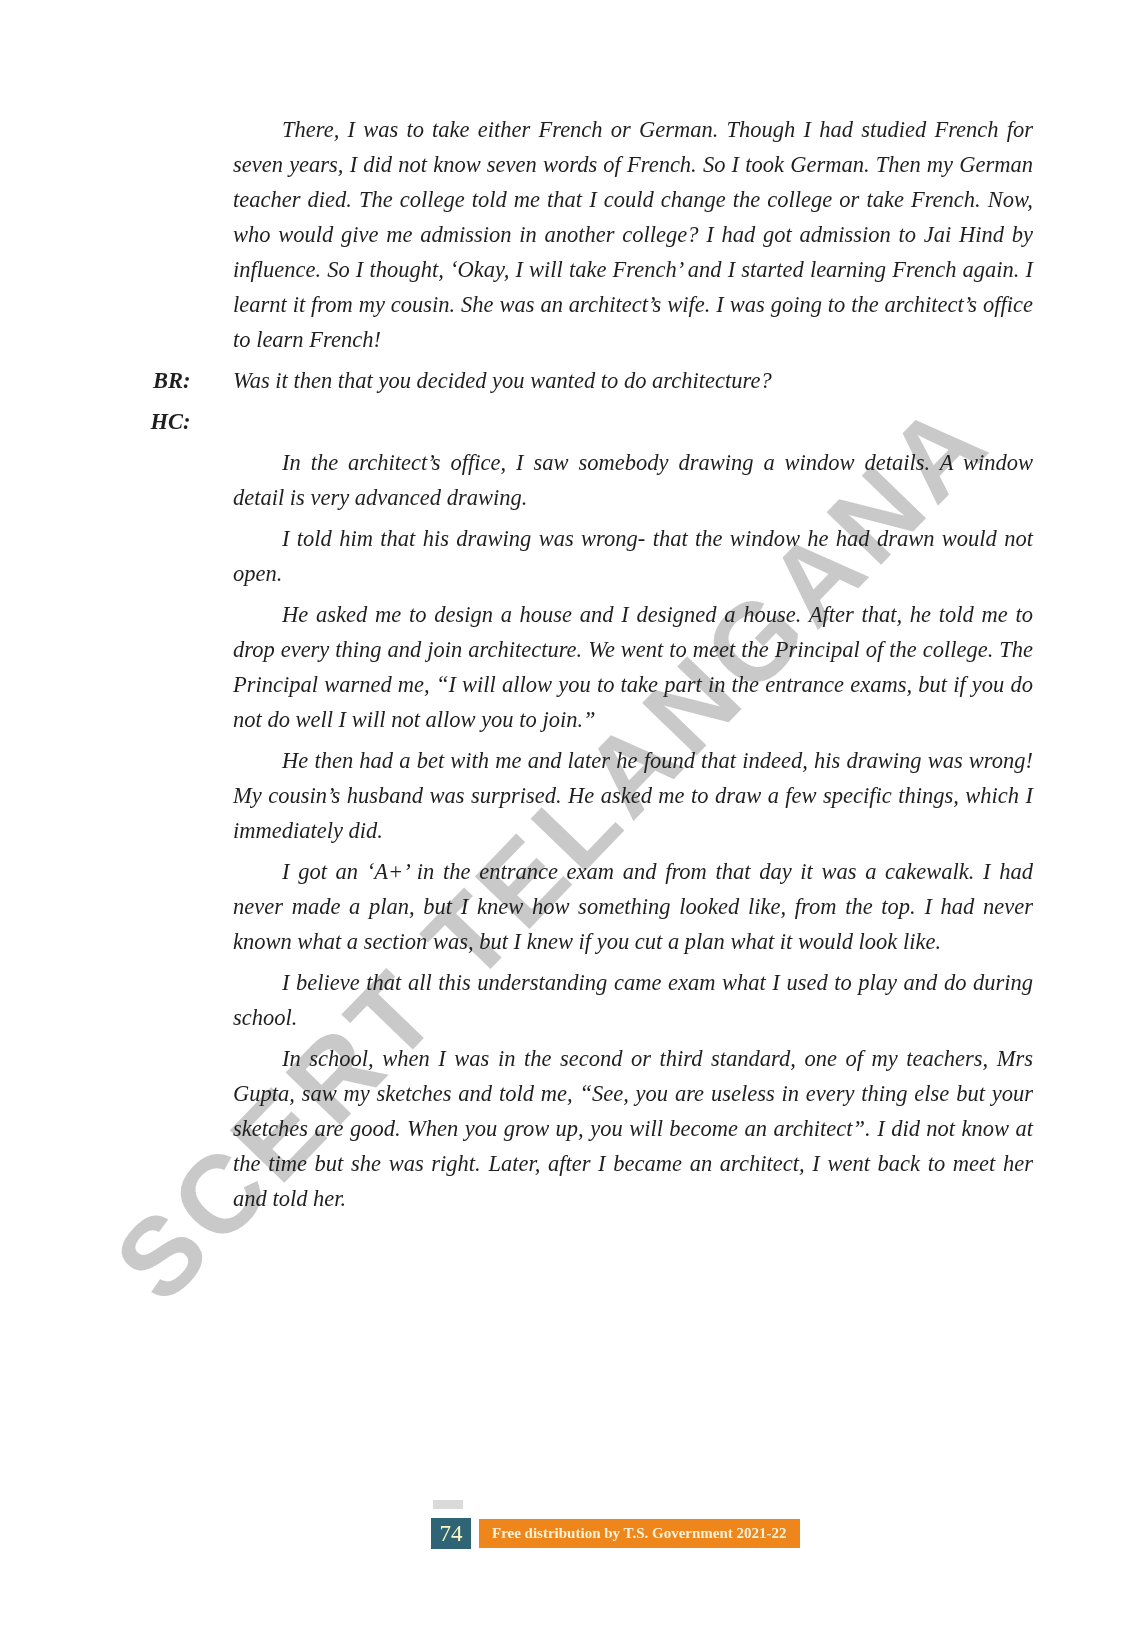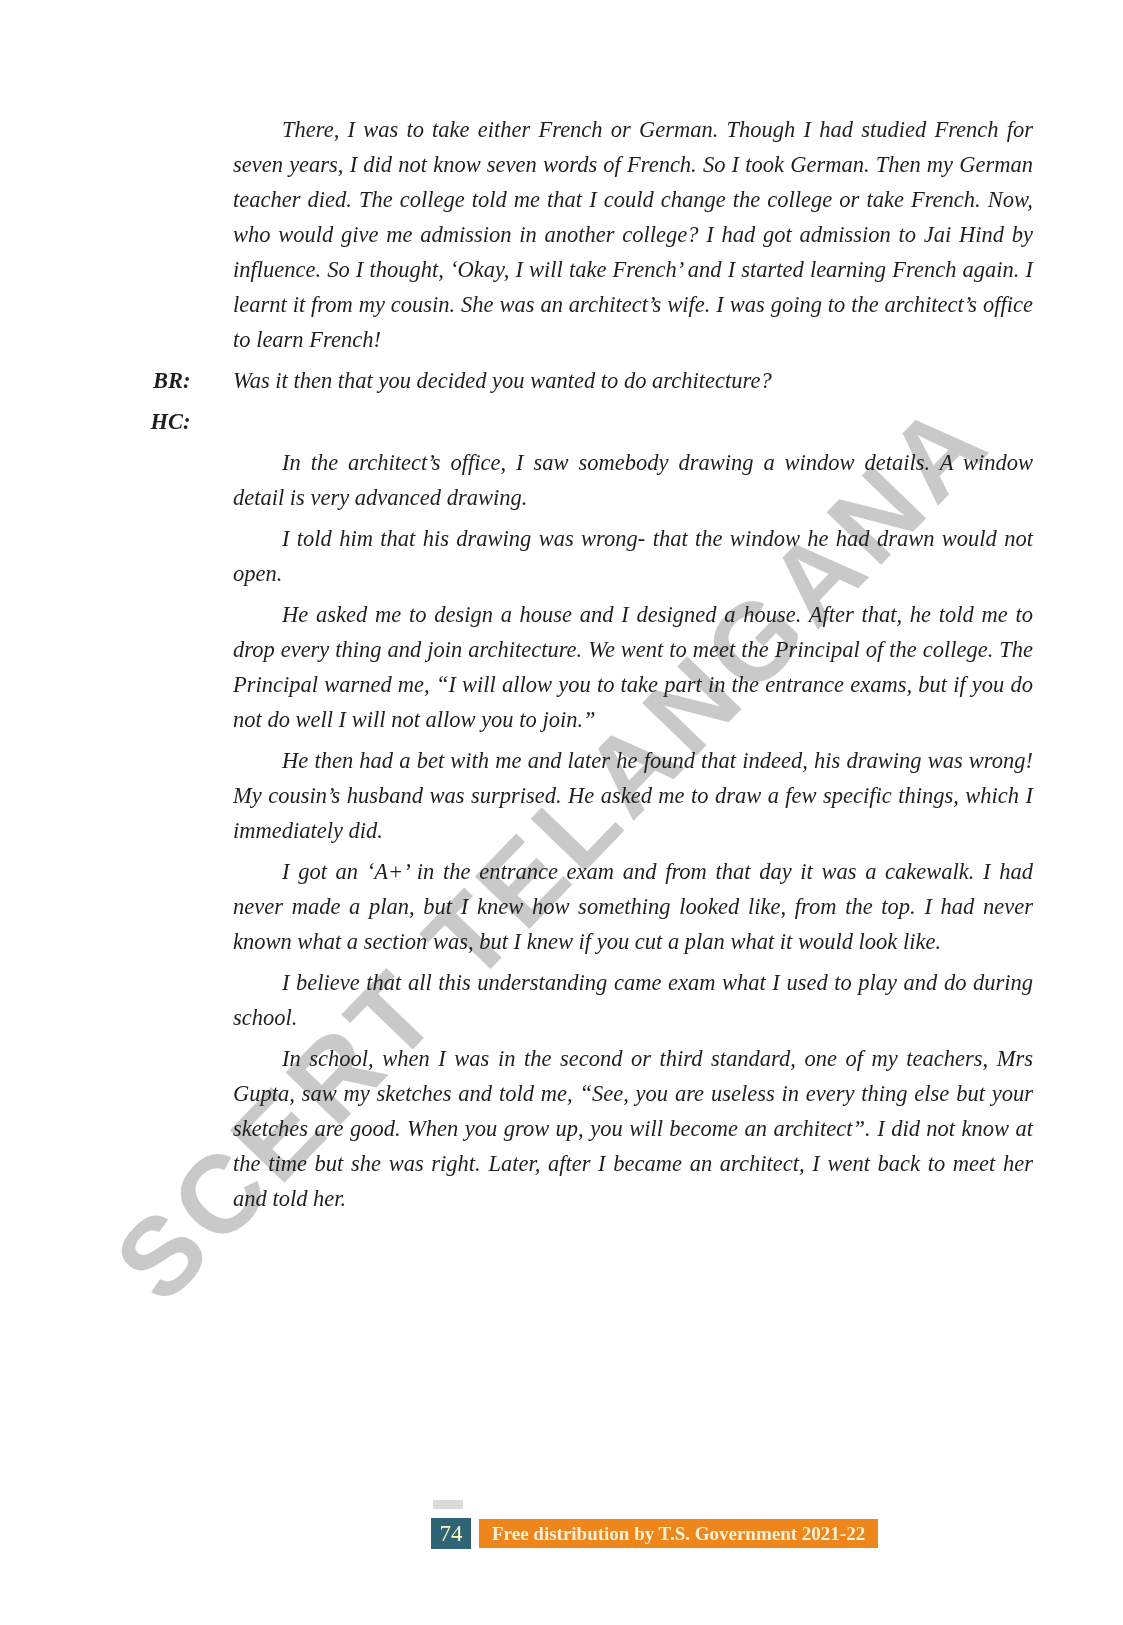--- a/index.html
+++ b/index.html
@@ -33,21 +33,21 @@
   .footer{
     position:absolute;left:431px;top:1518px;display:flex;align-items:flex-start;
     gap:8px;z-index:1;
   }
   .page-badge{
     width:40px;height:31px;background:#2e6476;color:#fef9c3;
     font-size:23px;line-height:31px;text-align:center;
   }
   .strip{
     height:29px;margin-top:1px;background:#ef861b;color:#f8f2da;
-    font-weight:700;font-size:19px;line-height:29px;padding:0 13px;
+    font-weight:700;font-size:15px;line-height:29px;padding:0 13px;
     white-space:nowrap;
   }
 </style>
 </head>
 <body>
 
 <div class="page">
 
   <div class="watermark">SCERT TELANGANA</div>
   <div class="wm-fragment"></div>

